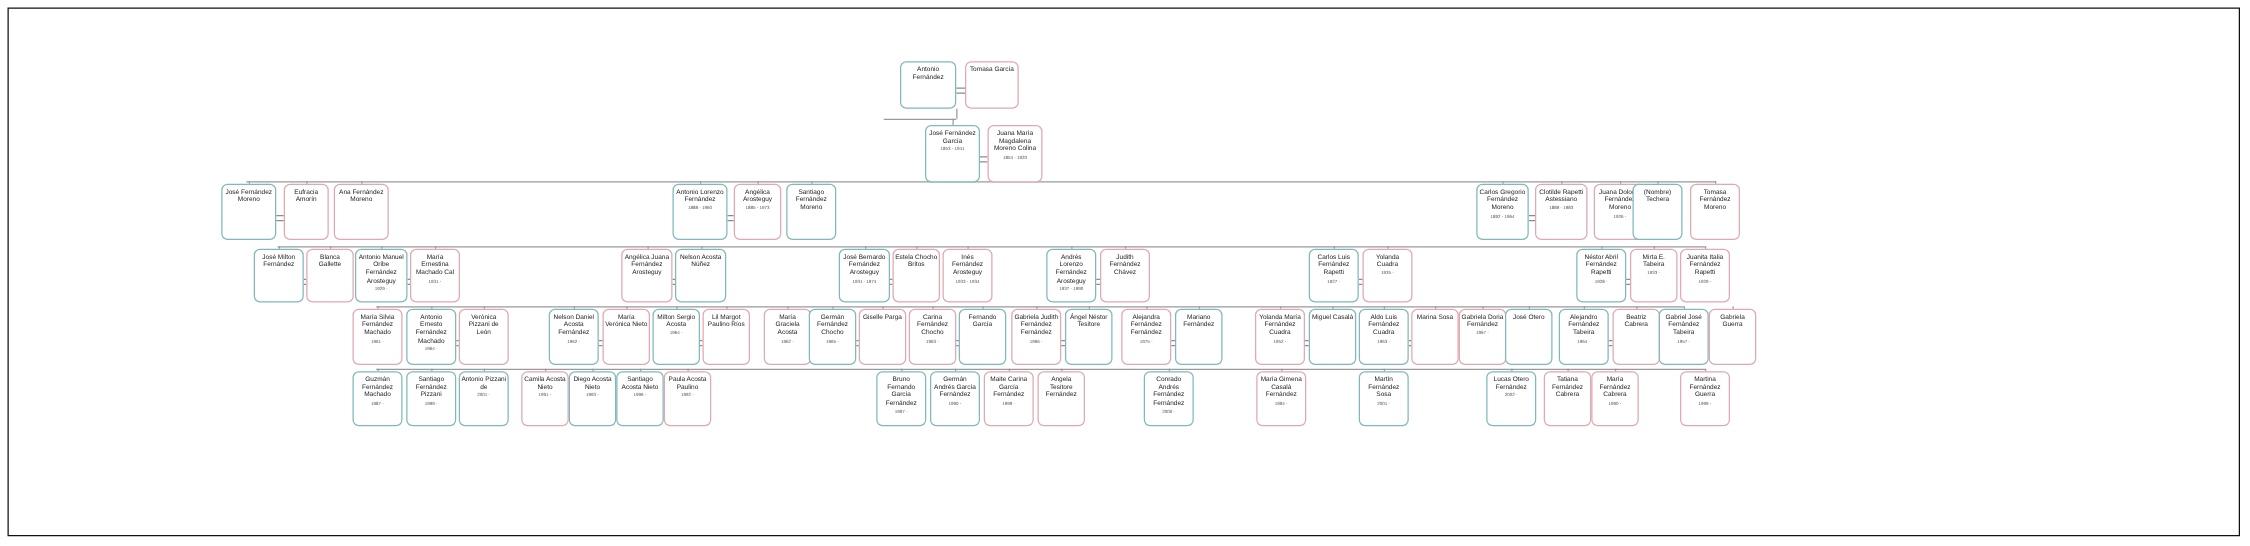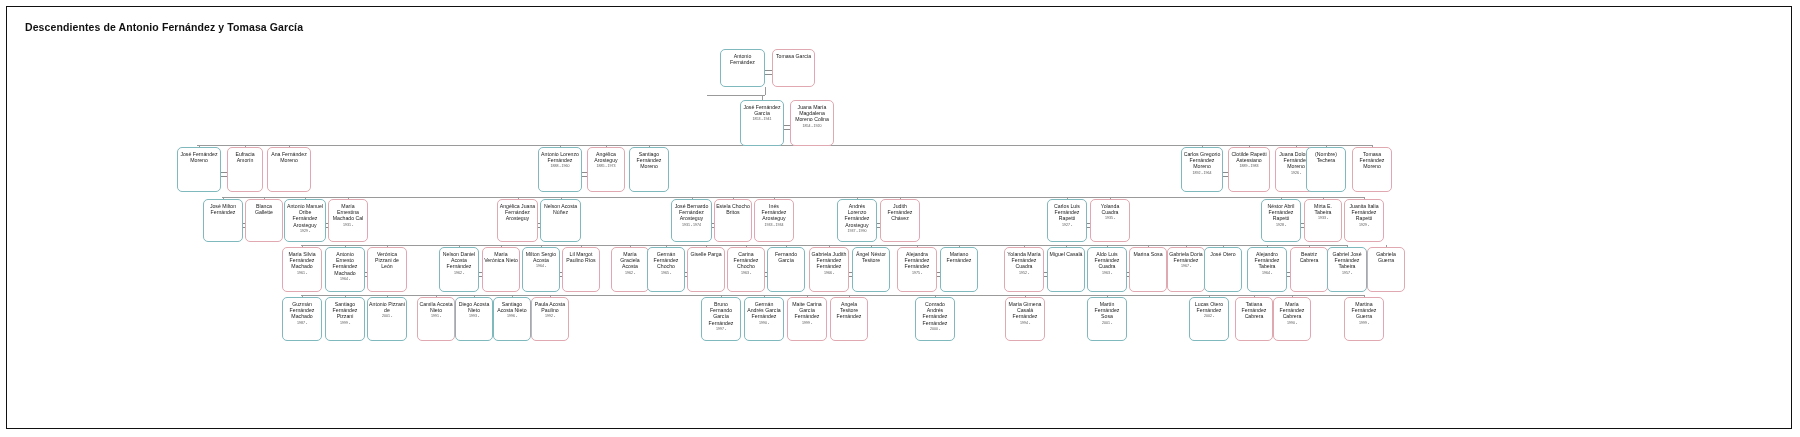--- a/index.html
+++ b/index.html
@@ -23,21 +23,20 @@
      display:flex;flex-direction:column;align-items:center;justify-content:flex-start;
      padding-top:3px;overflow:hidden;}
   .p.f{border-color:#e0a8b0;}
   .p .nm{font-size:5.2px;line-height:6.2px;color:#1b1b1b;text-align:center;width:100%;padding:0 1px;box-sizing:border-box;word-wrap:break-word;}
   .p .dt{font-size:3.6px;line-height:5px;color:#555;text-align:center;margin-top:1px;white-space:nowrap;}
 </style>
 </head>
 <body>
 
 <div id="frame">
-  <div id="title">Descendientes de Antonio Fernández y Tomasa García</div>
   <div id="canvas">
       <div class="ln lnh" style="left: 190px; top: 138px; width: 1176px; height: 1px;"></div>
       <div class="ln lnh" style="left: 215px; top: 190px; width: 1142px; height: 1px;"></div>
       <div class="ln lnh" style="left: 294px; top: 238px; width: 1046px; height: 1px;"></div>
       <div class="ln lnh" style="left: 294px; top: 288px; width: 1063px; height: 1px;"></div>
       <div class="ln lnv" style="left: 192px; top: 138px; width: 1px; height: 2px;"></div>
       <div class="ln lnv" style="left: 238px; top: 138px; width: 1px; height: 2px;"></div>
       <div class="ln lnv" style="left: 282px; top: 138px; width: 1px; height: 2px;"></div>
       <div class="ln lnv" style="left: 553px; top: 138px; width: 1px; height: 2px;"></div>
       <div class="ln lnv" style="left: 599px; top: 138px; width: 1px; height: 2px;"></div>

